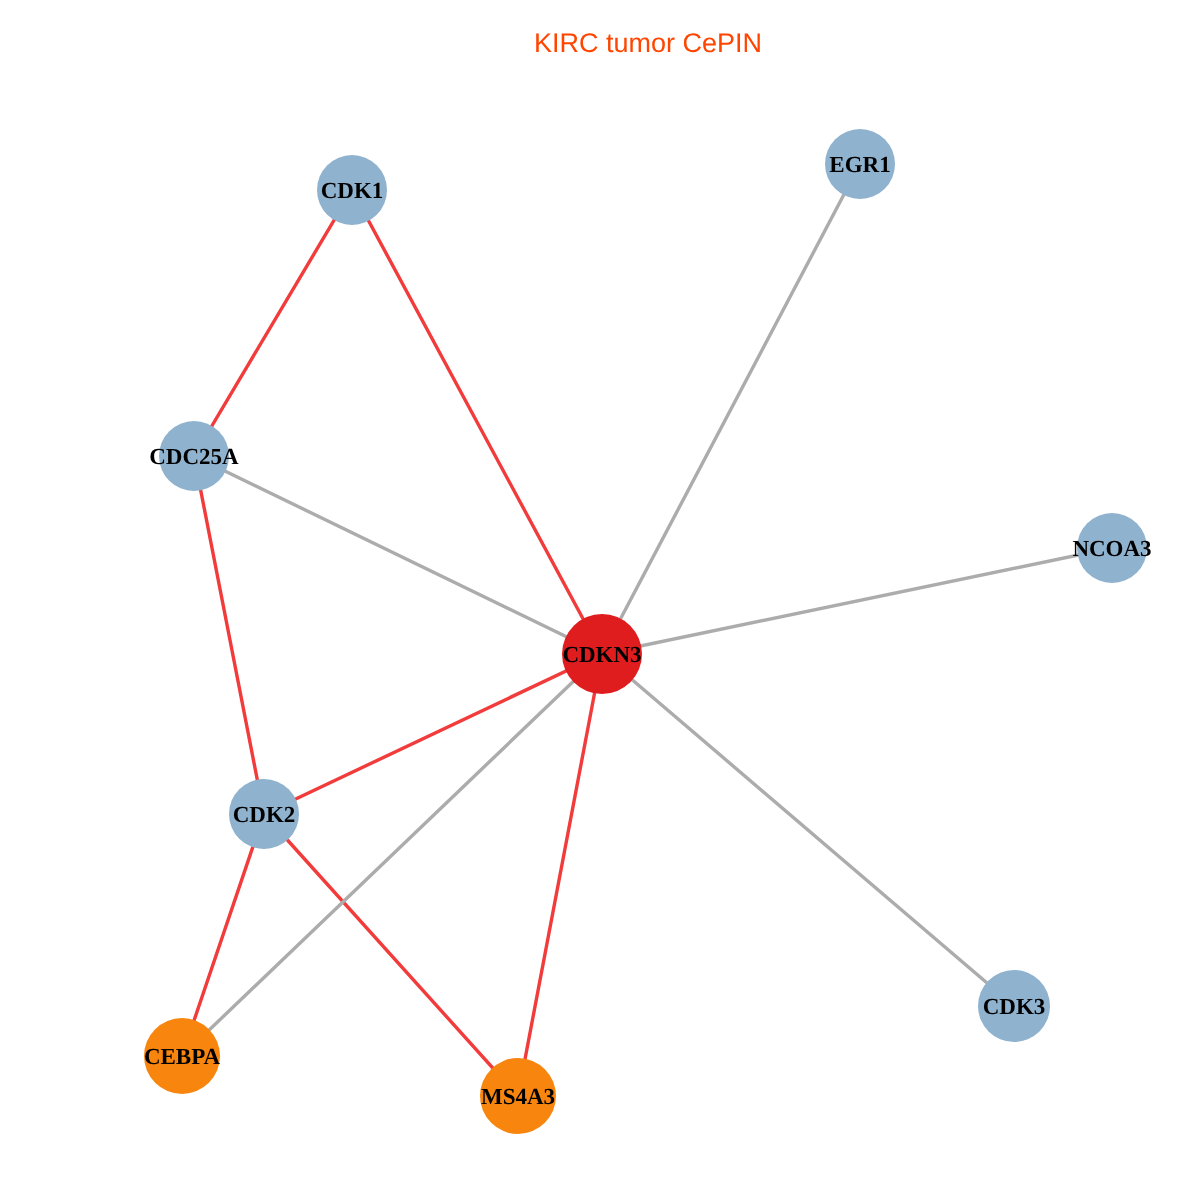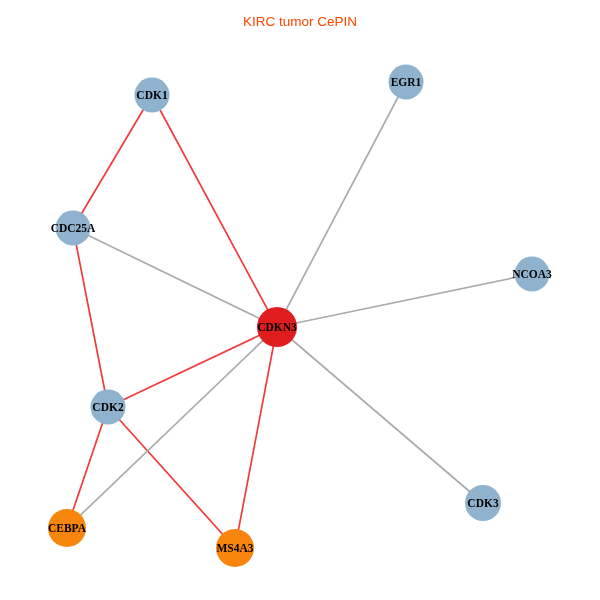--- a/index.html
+++ b/index.html
@@ -7,20 +7,21 @@
     padding: 0;
     background: #ffffff;
     width: 600px;
     height: 600px;
     overflow: hidden;
   }
   .plot-wrap {
     position: relative;
     width: 484px;
     height: 600px;
+    margin-left: 24px;
   }
   svg.network {
     position: absolute;
     top: 0;
     left: 0;
   }
   .edge {
     stroke-width: 1.7px;
     stroke-linecap: round;
   }

